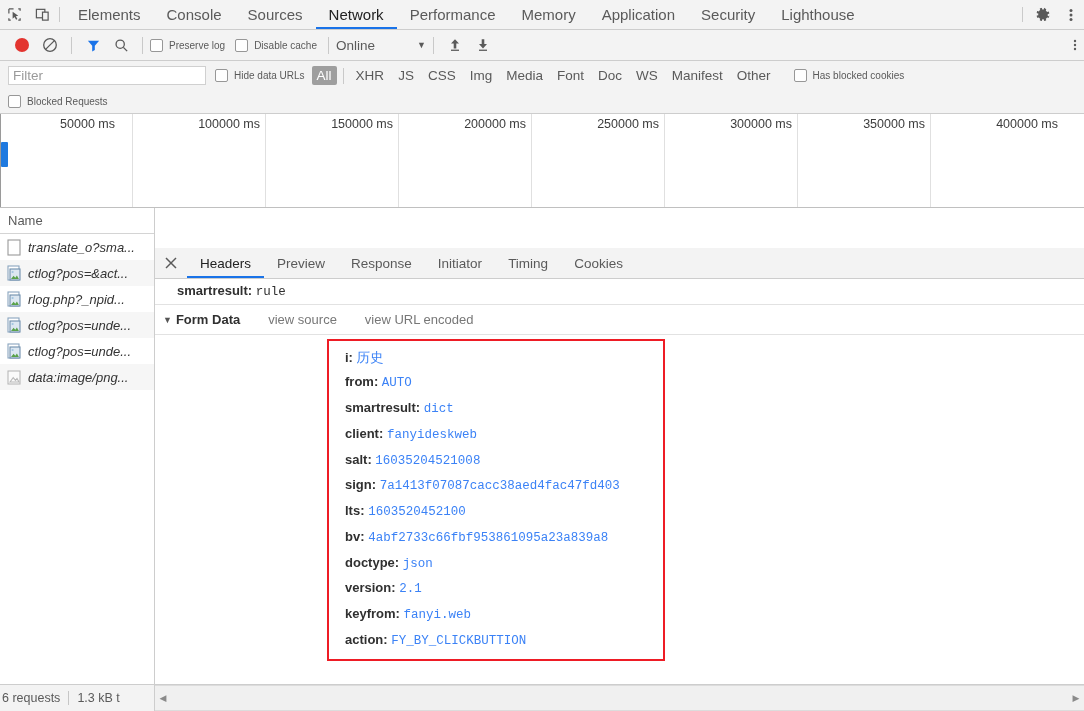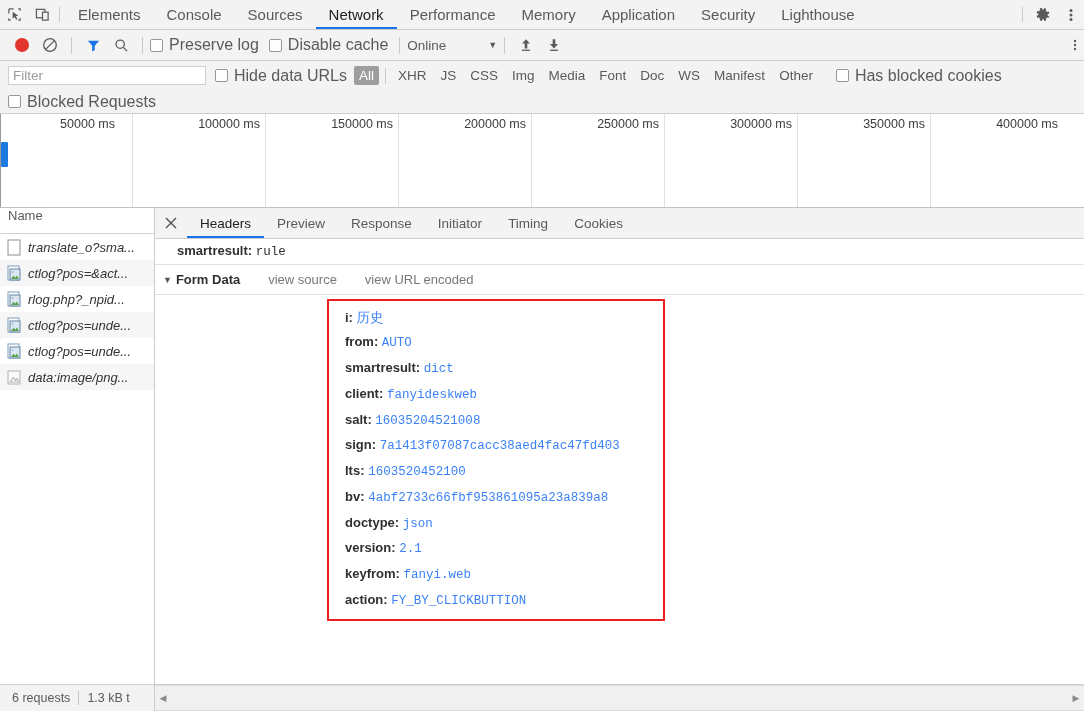--- a/index.html
+++ b/index.html
@@ -41,21 +41,21 @@
   }
   .rec-dot { width:14px; height:14px; border-radius:50%; background:#e3342f; }
   .tool { display:flex; align-items:center; justify-content:center; cursor:pointer; }
   .tool.w28 { width:28px; }
   .vsep { width:1px; height:17px; background:#c9c9c9; margin:0 7px; }
   .cbox-wrap { display:flex; align-items:center; cursor:pointer; margin-right:4px; }
   .cbox {
     width:13px; height:13px; border:1px solid #979797; border-radius:2px;
     background:#fefefe; margin-right:6px; flex:none;
   }
-  .cbox-label { font-size:16px; color:#5a5a5a; white-space:nowrap; }
+  .cbox-label { font-size:10px; color:#5a5a5a; white-space:nowrap; }
   .throttle {
     display:flex; align-items:center; cursor:pointer; white-space:nowrap;
     font-size:13.5px; color:#5a5a5a;
   }
   .throttle .tri { margin-left:42px; font-size:9px; color:#5a5a5a; }
   .nettoolbar .spacer { flex:1; }
   .right-kebab { width:18px; display:flex; align-items:center; justify-content:center; color:#5a5a5a; }
 
   
   .filterbar {
@@ -94,34 +94,34 @@
     background:#1f7ae0; border-radius:1px;
   }
 
   
   .splitarea { flex:1; display:flex; min-height:0; background:#fff; position:relative; }
   .namecol {
     width:155px; min-width:155px; background:#fff; display:flex; flex-direction:column;
     border-right:1px solid #cdcdcd;
   }
   .namehdr {
-    height:26px; min-height:26px; display:flex; align-items:flex-start;
+    height:26px; min-height:26px; display:flex; align-items:center;
     padding-left:8px; font-size:13px; color:#5a5a5a;
     background:#fff; border-bottom:1px solid #d4d4d4;
   }
   .reqlist { flex:1; overflow:hidden;font-style:italic; }
   .reqrow {
     height:26px; display:flex; align-items:center; padding-left:7px;
     font-size:13px; color:#333; cursor:pointer; white-space:nowrap; overflow:hidden;
   }
   .reqrow.odd { background:#f6f6f6; }
   .reqicon { width:15px; height:17px; margin-right:6px; flex:none; }
 
   
-  .detailpane { flex:1; display:flex; flex-direction:column; min-width:0; background:#fff; position:relative; }
+  .detailpane { flex:1; display:flex; flex-direction:column; min-width:0; background:#fff; position:relative;margin-top:40px; }
   .detailtabs {
     height:31px; min-height:31px; display:flex; align-items:stretch;
     background:#f3f3f3; border-bottom:1px solid #cdcdcd;
   }
   .closebtn { width:32px; display:flex; align-items:center; justify-content:center; cursor:pointer; }
   .dtab {
     display:flex; align-items:center; padding:0 13px; font-size:13.5px;
     color:#5a5a5a; cursor:pointer; position:relative; white-space:nowrap;
   }
   .dtab.selected { color:#222; }
@@ -155,21 +155,21 @@
   .formrow .v { font-family:"Liberation Mono", monospace; font-size:12.5px; color:#3b82f6; }
   .formrow .v.cjk { font-family:"DejaVu Sans", sans-serif; font-size:13.5px; }
 
   
   .statusbar {
     height:27px; min-height:27px; display:flex; align-items:stretch;
     background:#f3f3f3; border-top:1px solid #cdcdcd;
   }
   .statusleft {
     width:155px; min-width:155px; display:flex; align-items:center;
-    padding-left:12px; font-size:12.5px; color:#5a5a5a; overflow:hidden;
+    padding-left:2px; font-size:12.5px; color:#5a5a5a; overflow:hidden;
     white-space:nowrap; border-right:1px solid #cdcdcd;
   }
   .statusleft .ssep { width:1px; height:14px; background:#c6c6c6; margin:0 8px; }
   .hscrollzone { flex:1; display:flex; flex-direction:column; background:#fff; }
   .hscroll {
     flex:1; display:flex; align-items:center; justify-content:space-between;
     background:#f0f0f0; border-top:1px solid #dcdcdc; border-bottom:1px solid #dcdcdc;
   }
   .harrow { width:16px; text-align:center; font-size:9px; color:#8a8a8a; cursor:pointer; }
   .hthumb { flex:1; height:100%; }

